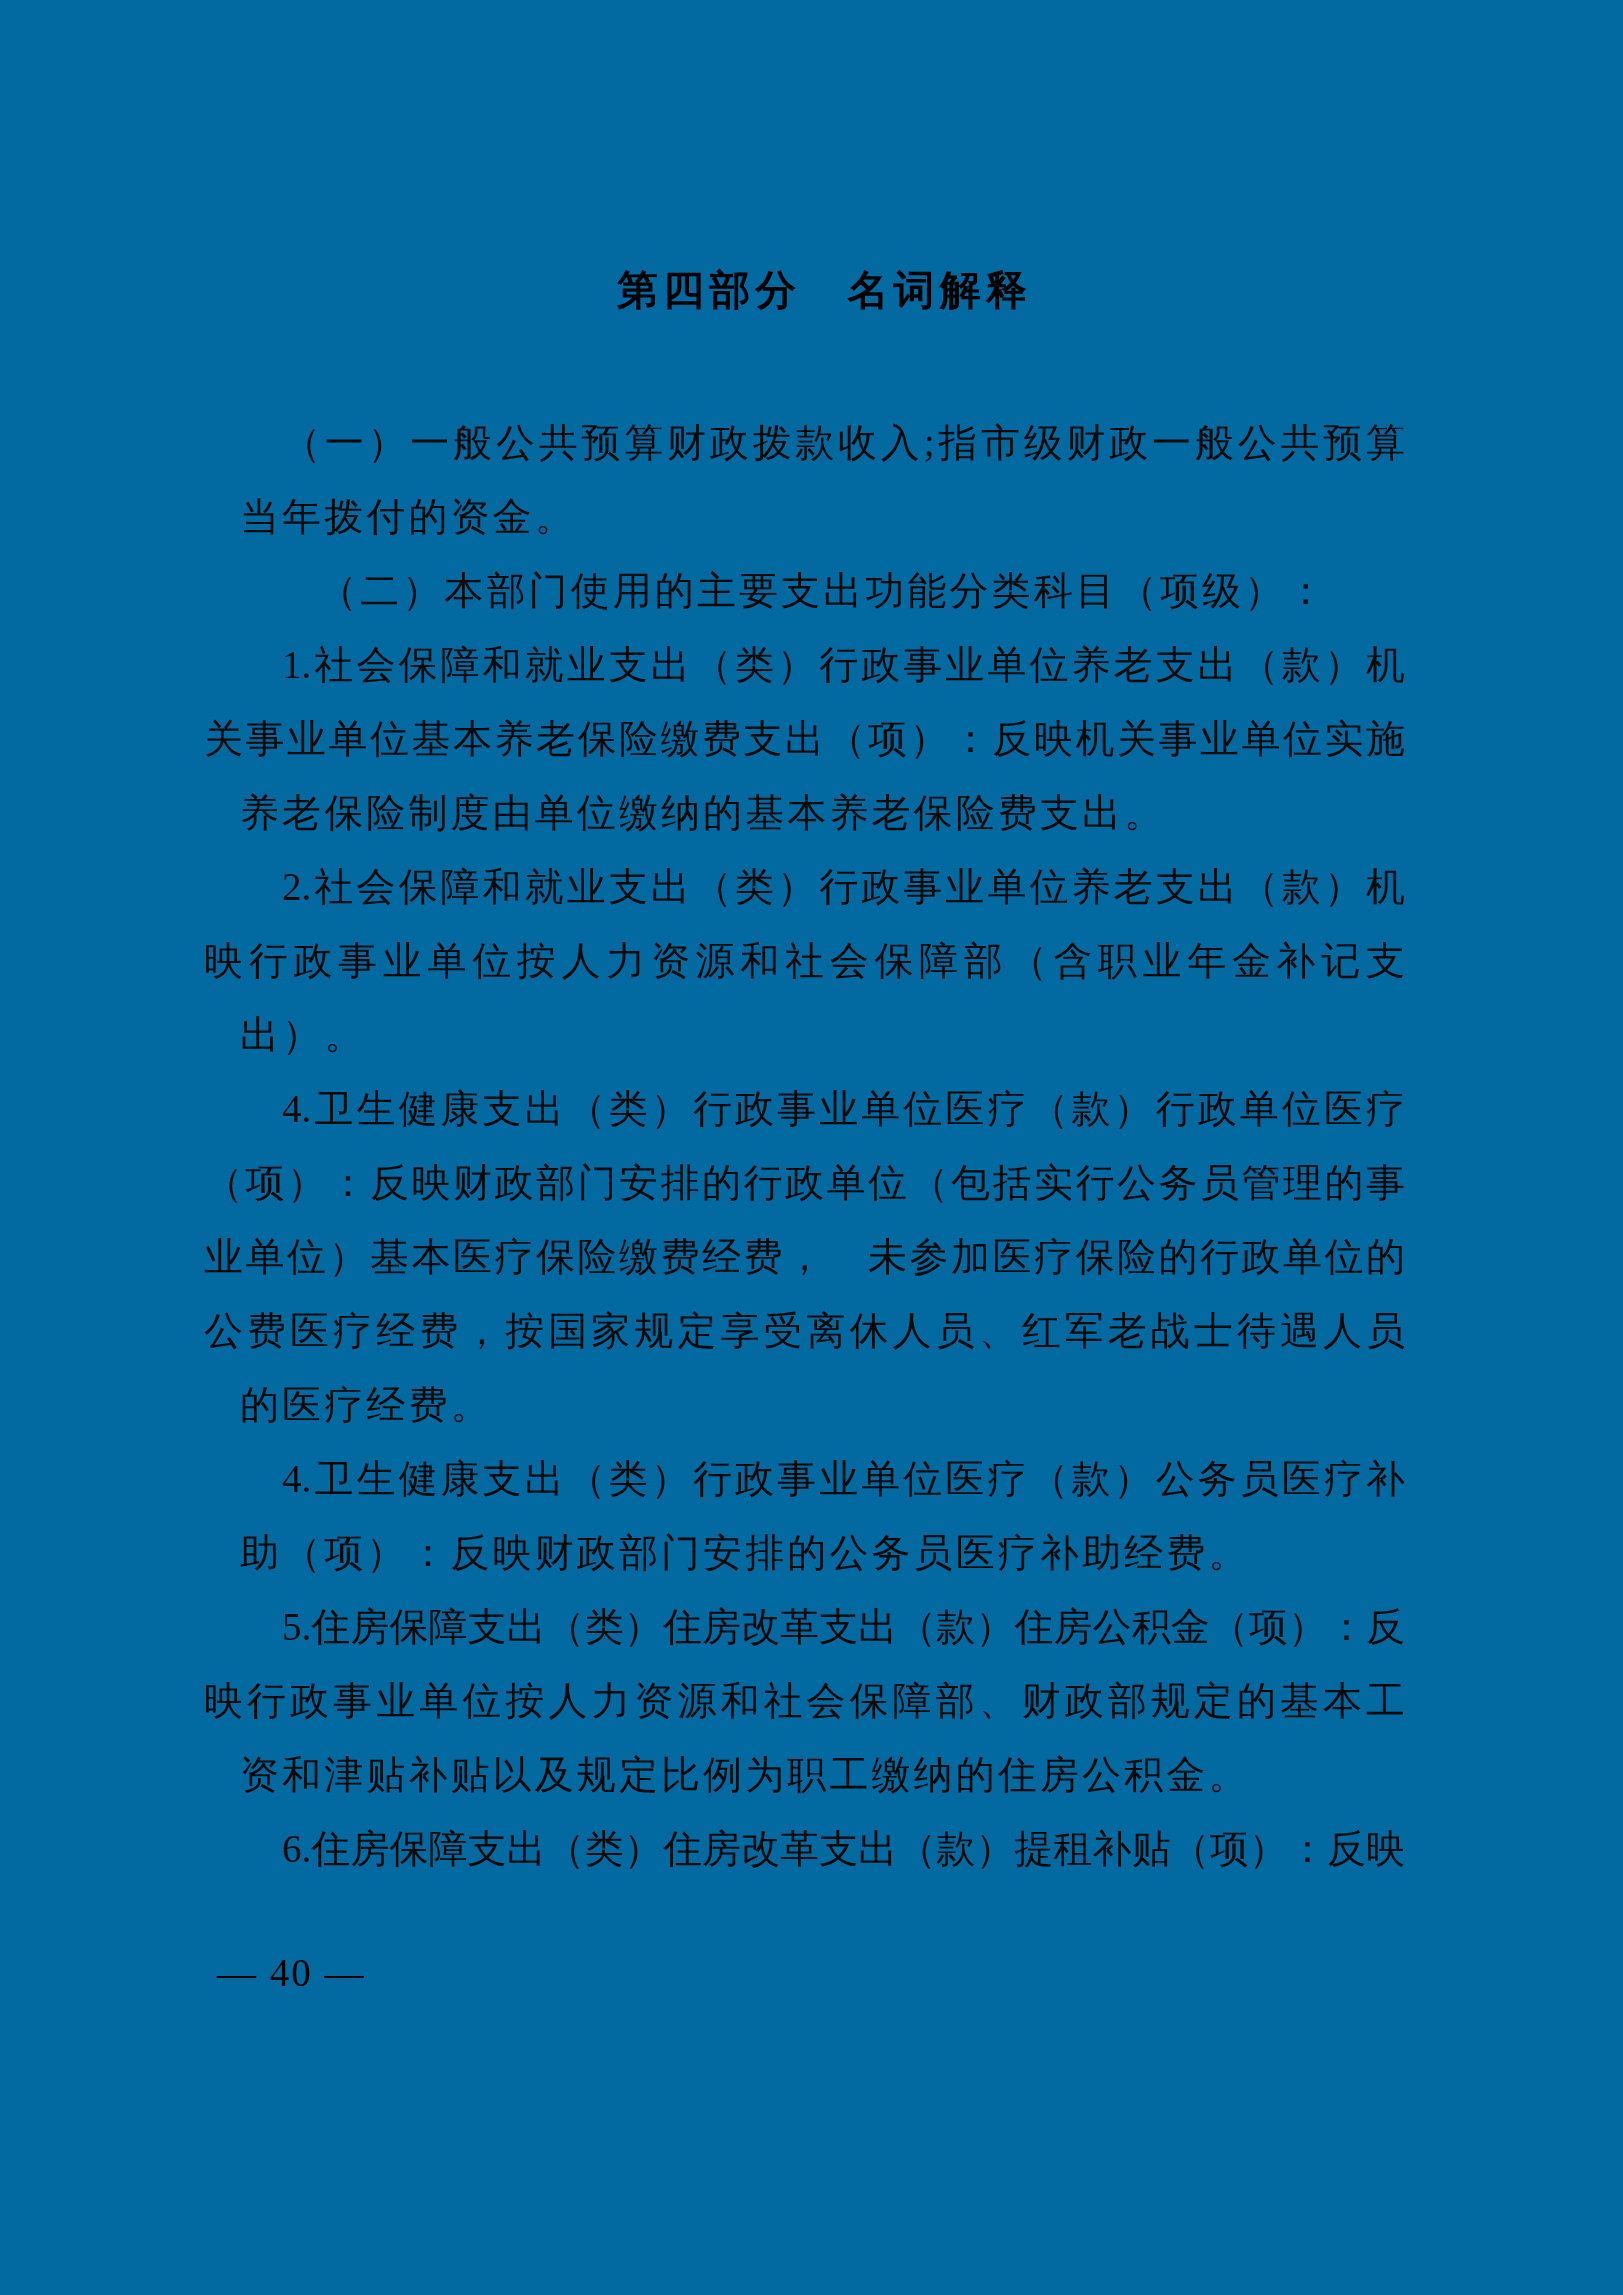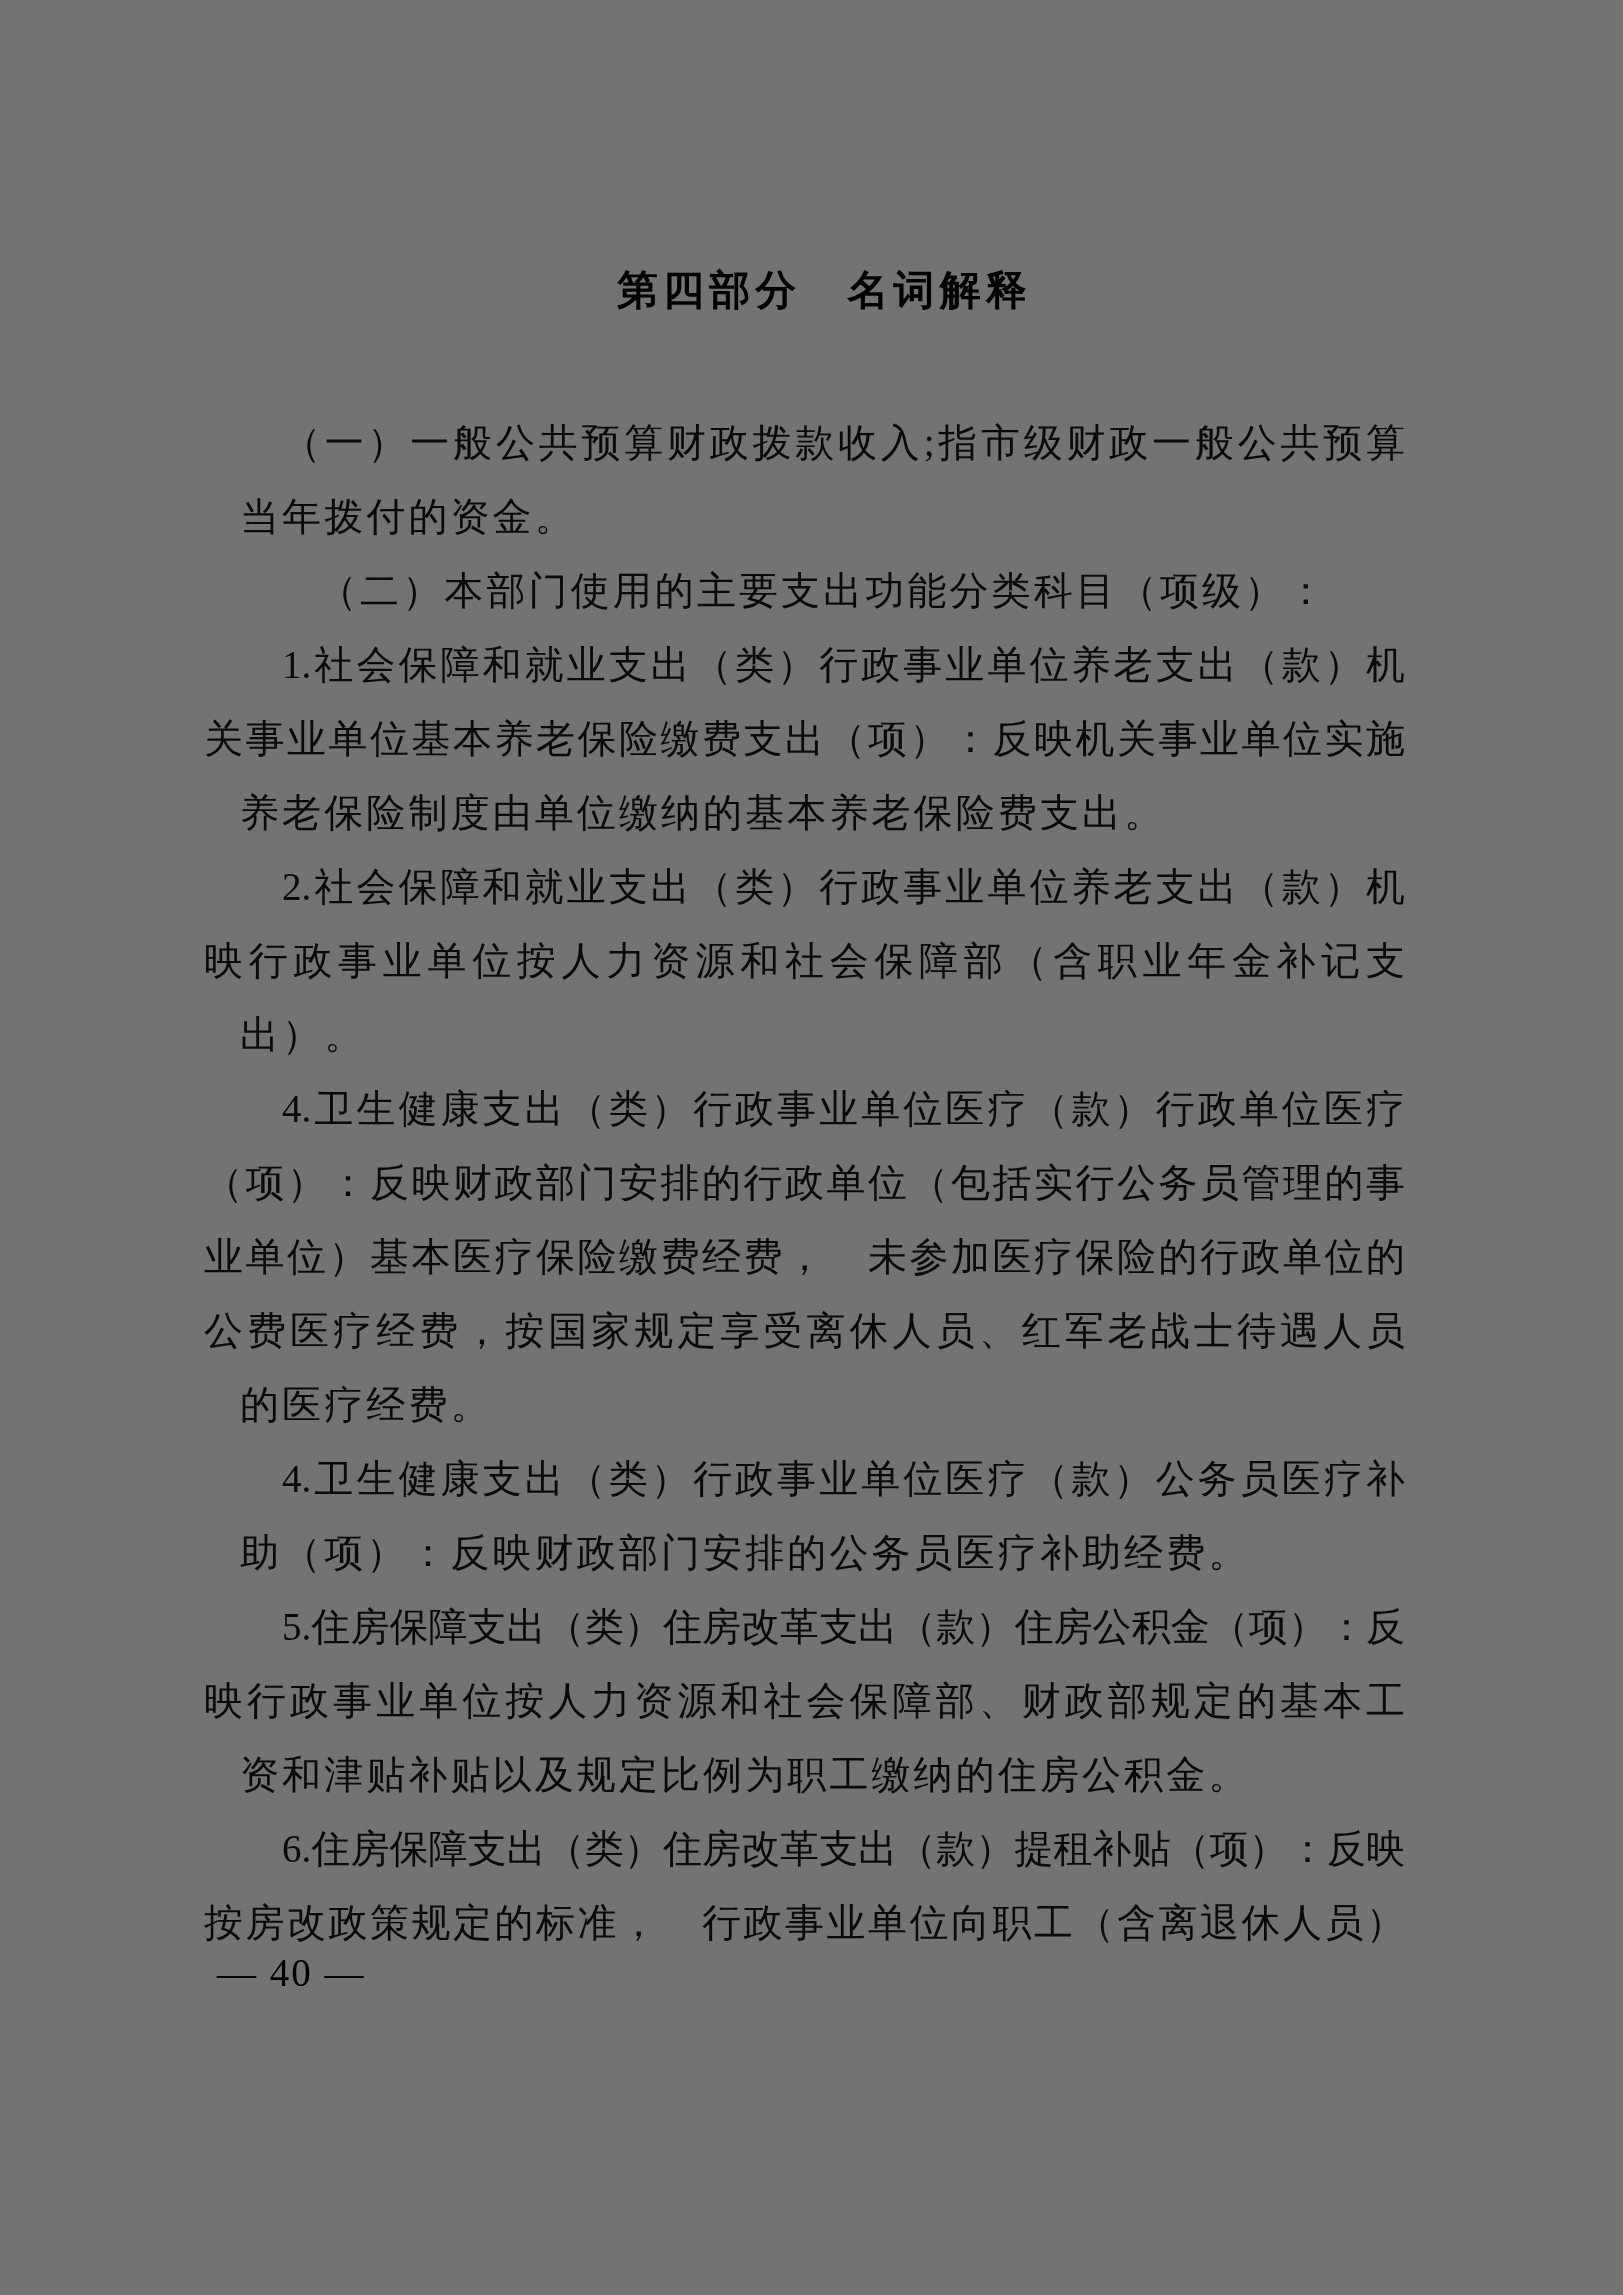--- a/index.html
+++ b/index.html
@@ -4,21 +4,21 @@
 <style>
   html, body {
     margin: 0;
     padding: 0;
     background: #ffffff;
   }
   .page {
     position: relative;
     width: 1623px;
     height: 2295px;
-    background: #737373;
+    background: #0369a1;
     overflow: hidden;
     color: #000000;
   }
   .doc-title {
     position: absolute;
     left: 617px;
     top: 268px;
     font-family: "Liberation Sans", "DejaVu Sans", sans-serif;
     font-weight: 700;
     font-size: 41px;
@@ -85,19 +85,18 @@
     <div class="ln fill">（项）：反映财政部门安排的行政单位（包括实行公务员管理的事</div>
     <div class="ln fill">业单位）基本医疗保险缴费经费，　未参加医疗保险的行政单位的</div>
     <div class="ln fill">公费医疗经费，按国家规定享受离休人员、红军老战士待遇人员</div>
     <div class="ln">的医疗经费。</div>
     <div class="ln indent fill">4.卫生健康支出（类）行政事业单位医疗（款）公务员医疗补</div>
     <div class="ln">助（项）：反映财政部门安排的公务员医疗补助经费。</div>
     <div class="ln indent fill">5.住房保障支出（类）住房改革支出（款）住房公积金（项）：反</div>
     <div class="ln fill">映行政事业单位按人力资源和社会保障部、财政部规定的基本工</div>
     <div class="ln">资和津贴补贴以及规定比例为职工缴纳的住房公积金。</div>
     <div class="ln indent fill">6.住房保障支出（类）住房改革支出（款）提租补贴（项）：反映</div>
-    <div class="ln fill">按房改政策规定的标准，　行政事业单位向职工（含离退休人员）</div>
   </div>
 
   <div class="page-num">— 40 —</div>
 
 </div>
 
 
 </body></html>

